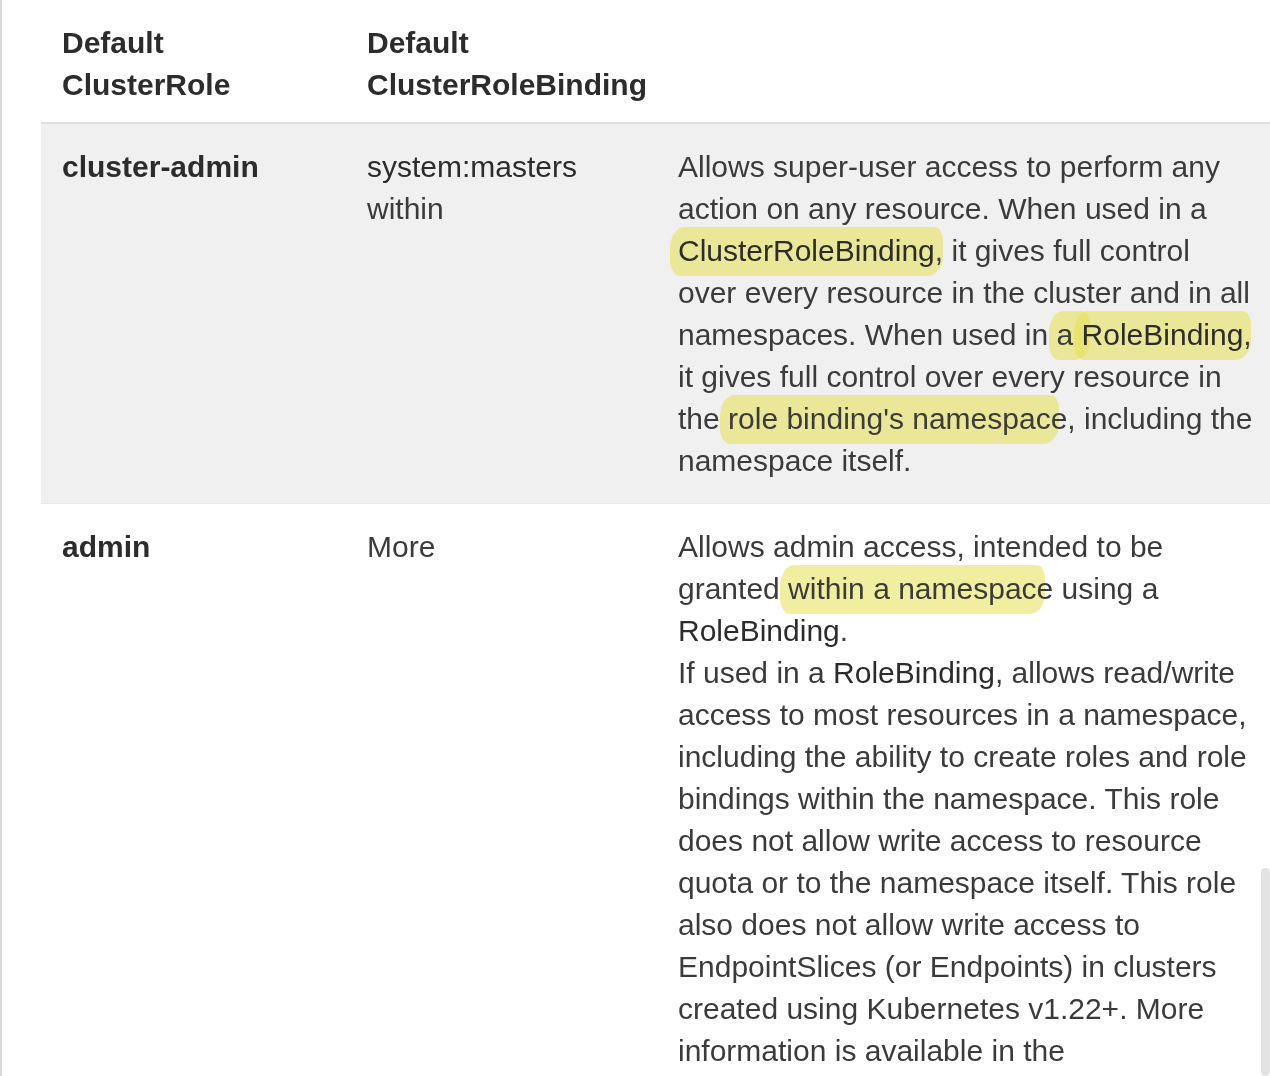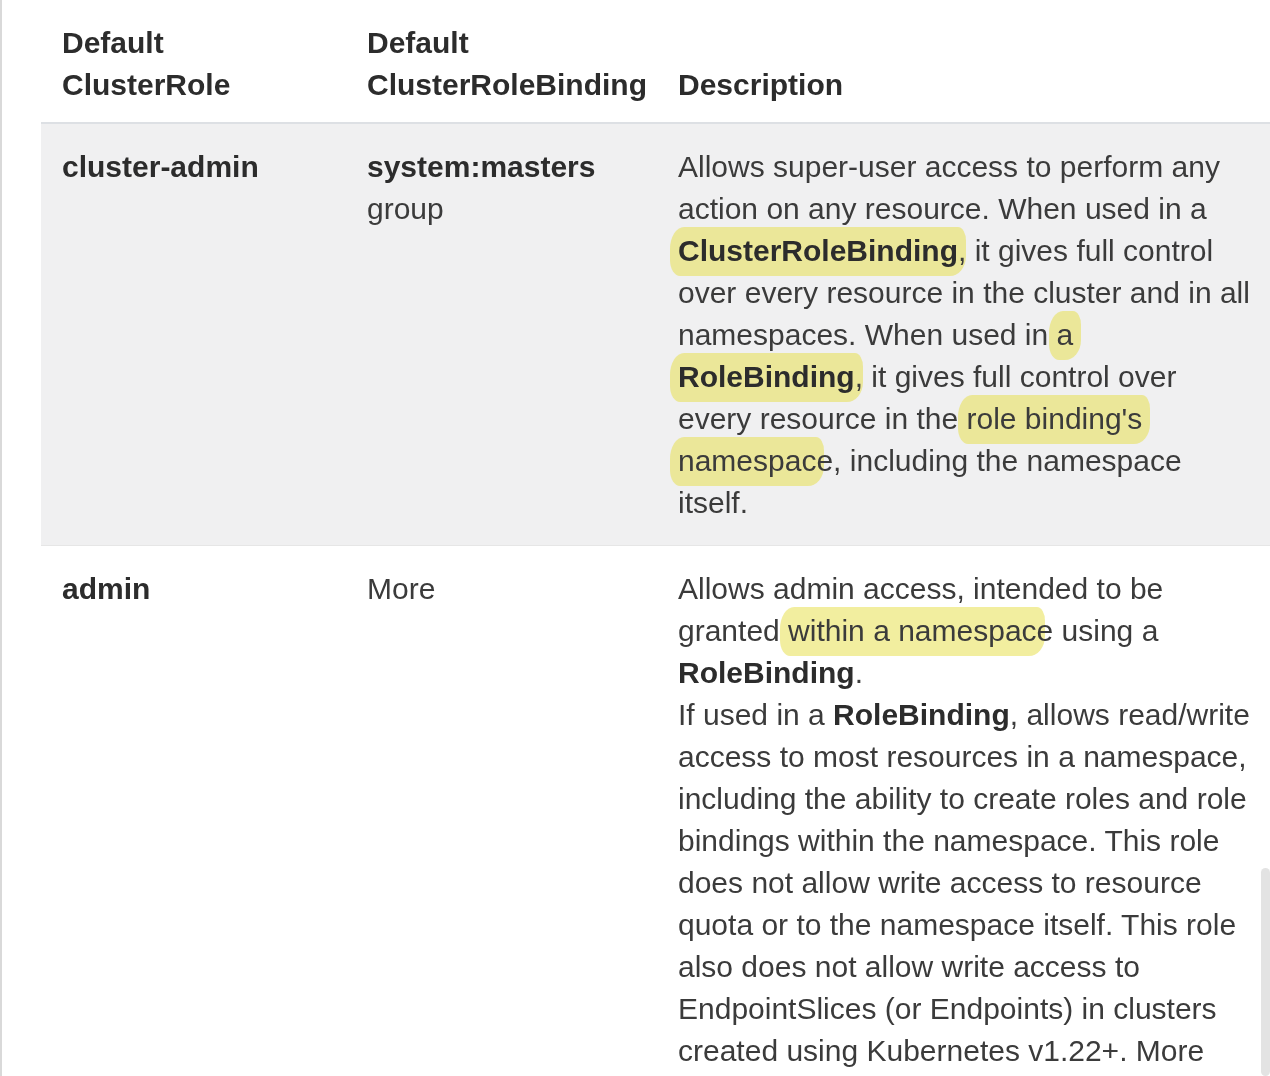--- a/index.html
+++ b/index.html
@@ -61,21 +61,21 @@
   .td {
     padding: 22px 24px 21px 21px;
     vertical-align: top;
   }
   .td.c3 { padding-right: 16px; }
   .role-name {
     font-weight: 700;
     color: var(--text-bold, #2c2c2c);
   }
   .b {
-    font-weight: 700;
+    font-weight: 400;
     color: var(--text-bold, #2c2c2c);
   }
   .hl {
     background: var(--highlight, rgba(232,224,80,0.55));
     border-radius: 14px 8px 16px 10px / 22px 14px 20px 16px;
     padding: 7px 8px 9px;
     margin: 0 -8px;
     box-decoration-break: clone;
     -webkit-box-decoration-break: clone;
   }
@@ -93,26 +93,25 @@
 <body>
 
 <div class="page">
   <div class="edge-line"></div>
 
   <div class="rbac-table">
 
     <div class="thead">
       <div class="th c1">Default<br>ClusterRole</div>
       <div class="th c2">Default<br>ClusterRoleBinding</div>
-      <div class="th c3">Description</div>
     </div>
 
     <div class="tr row0">
       <div class="td c1 role-name">cluster-admin</div>
-      <div class="td c2"><span class="b">system:masters</span><span> group</span></div>
+      <div class="td c2"><span class="b">system:masters</span><span> within</span></div>
       <div class="td c3"><span>Allows super-user access to perform any action on any resource. When used in a </span><span class="b hl">ClusterRoleBinding</span><span>, it gives full control over every resource in the cluster and in all namespaces. When used in </span><span class="hl">a </span><span class="b hl">RoleBinding</span><span>, it gives full control over every resource in the </span><span class="hl">role binding's namespac</span><span>e, including the namespace itself.</span></div>
     </div>
 
     <div class="tr row1">
       <div class="td c1 role-name">admin</div>
       <div class="td c2"><span>More</span></div>
       <div class="td c3"><span>Allows admin access, intended to be granted </span><span class="hl">within a namespac</span><span>e using a </span><span class="b">RoleBinding</span><span>.</span><br><span>If used in a </span><span class="b">RoleBinding</span><span>, allows read/write access to most resources in a namespace, including the ability to create roles and role bindings within the namespace. This role does not allow write access to resource quota or to the namespace itself. This role also does not allow write access to EndpointSlices (or Endpoints) in clusters created using Kubernetes v1.22+. More information is available in the </span></div>
     </div>
 
   </div>

